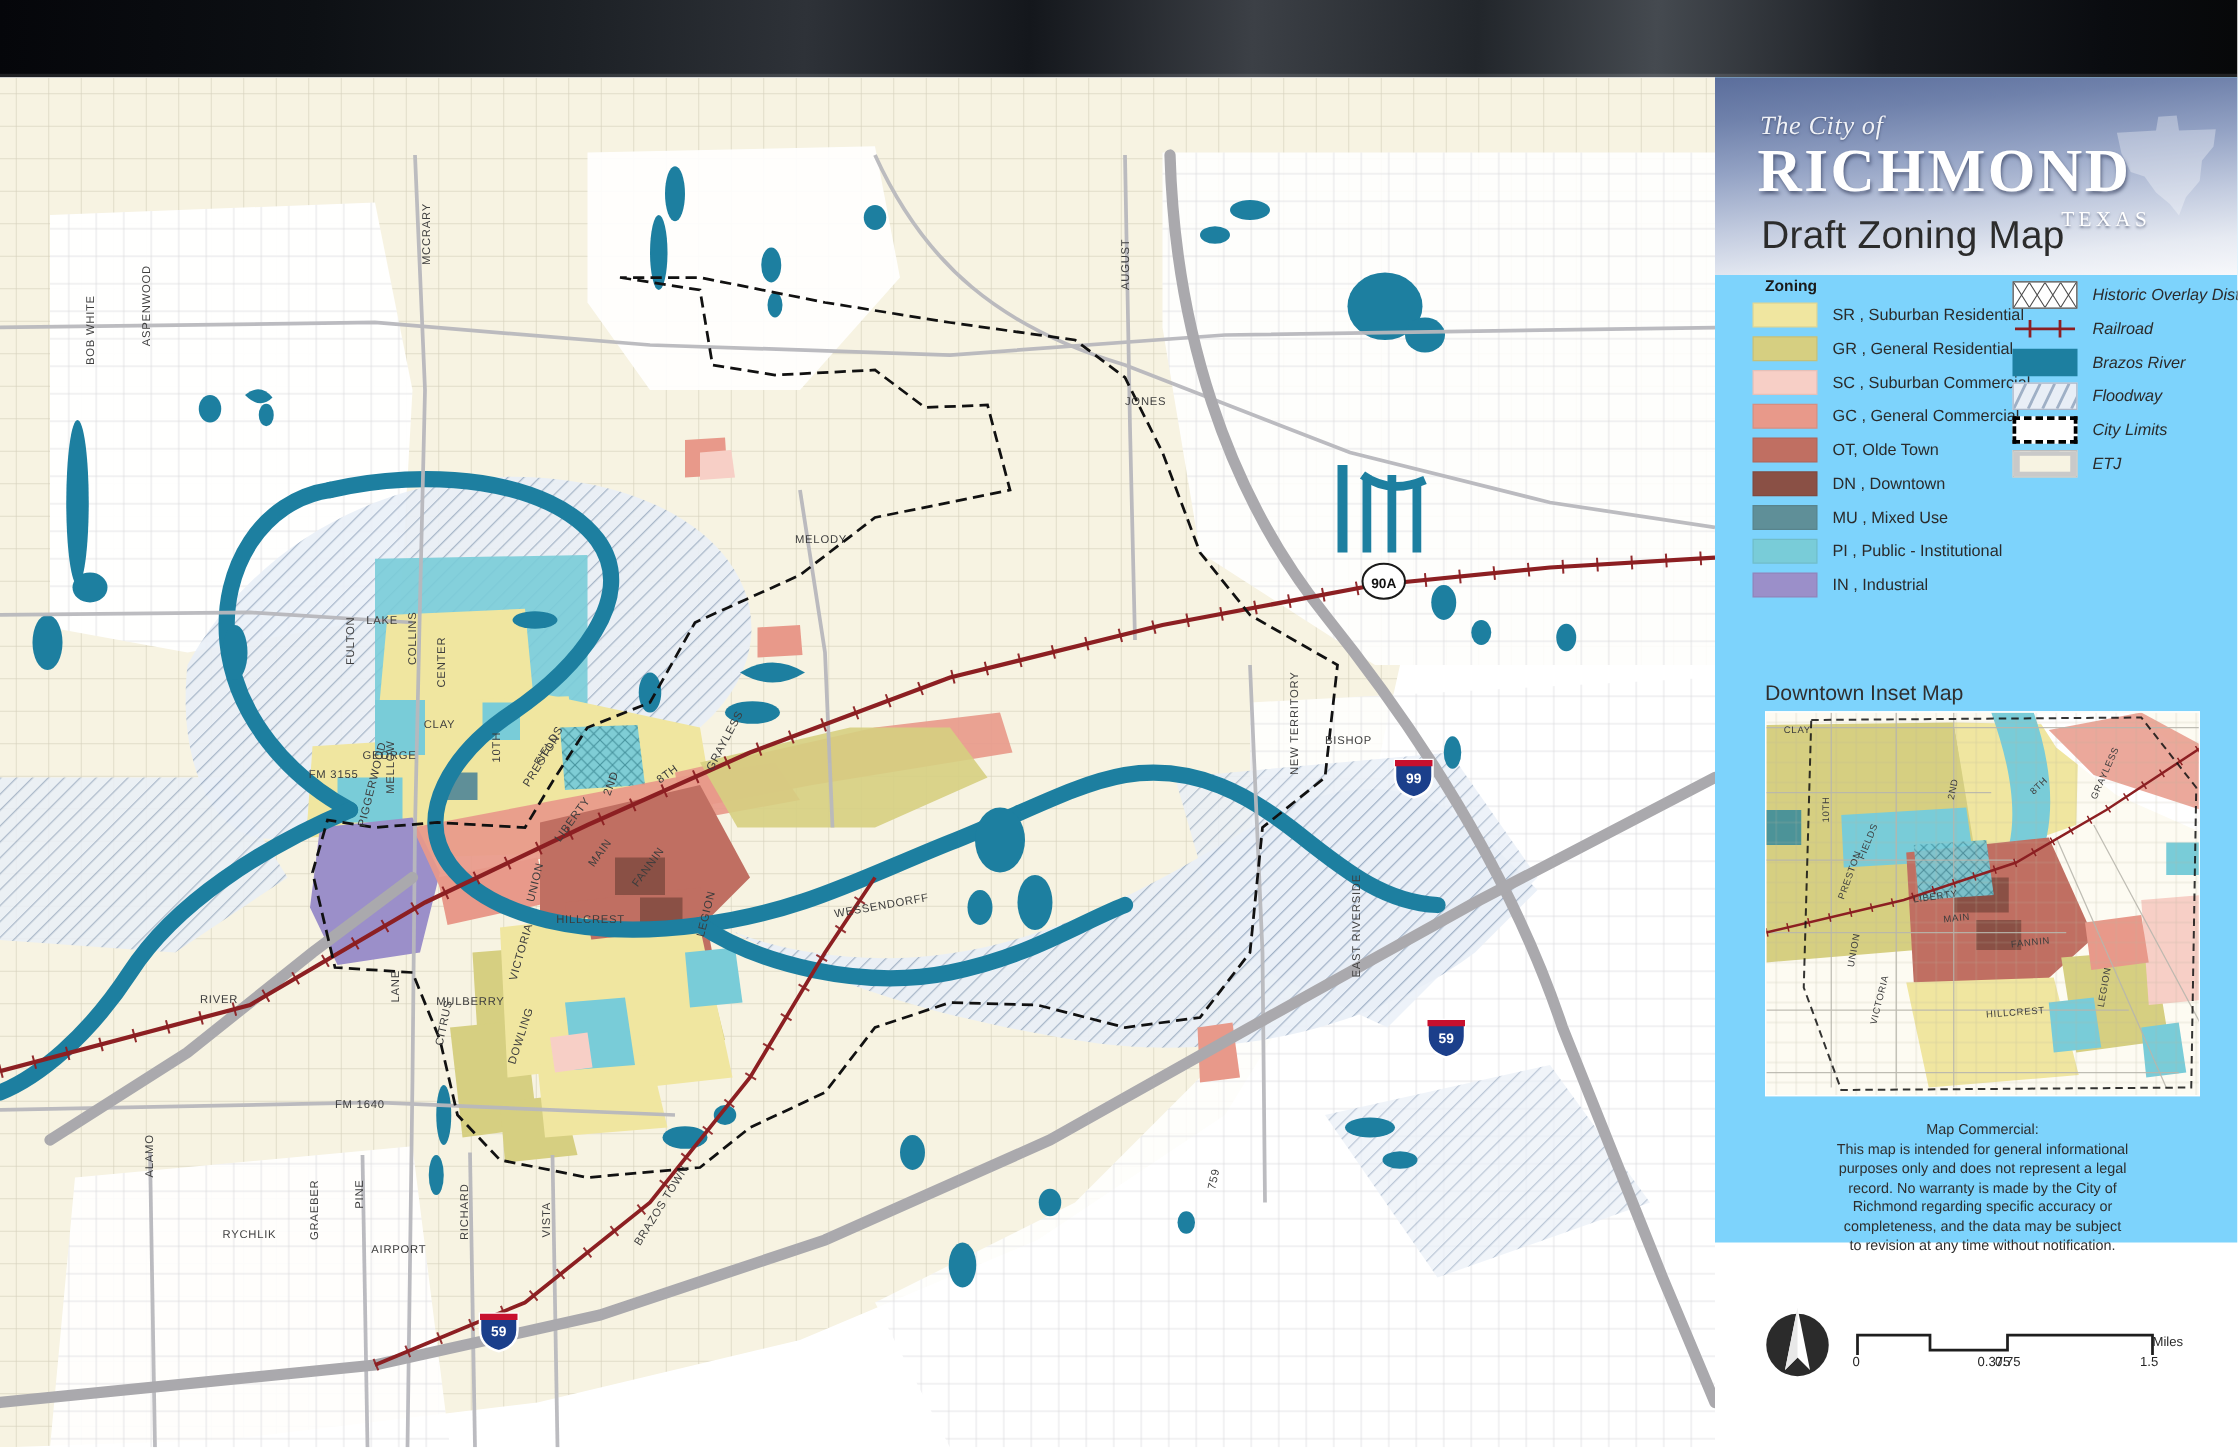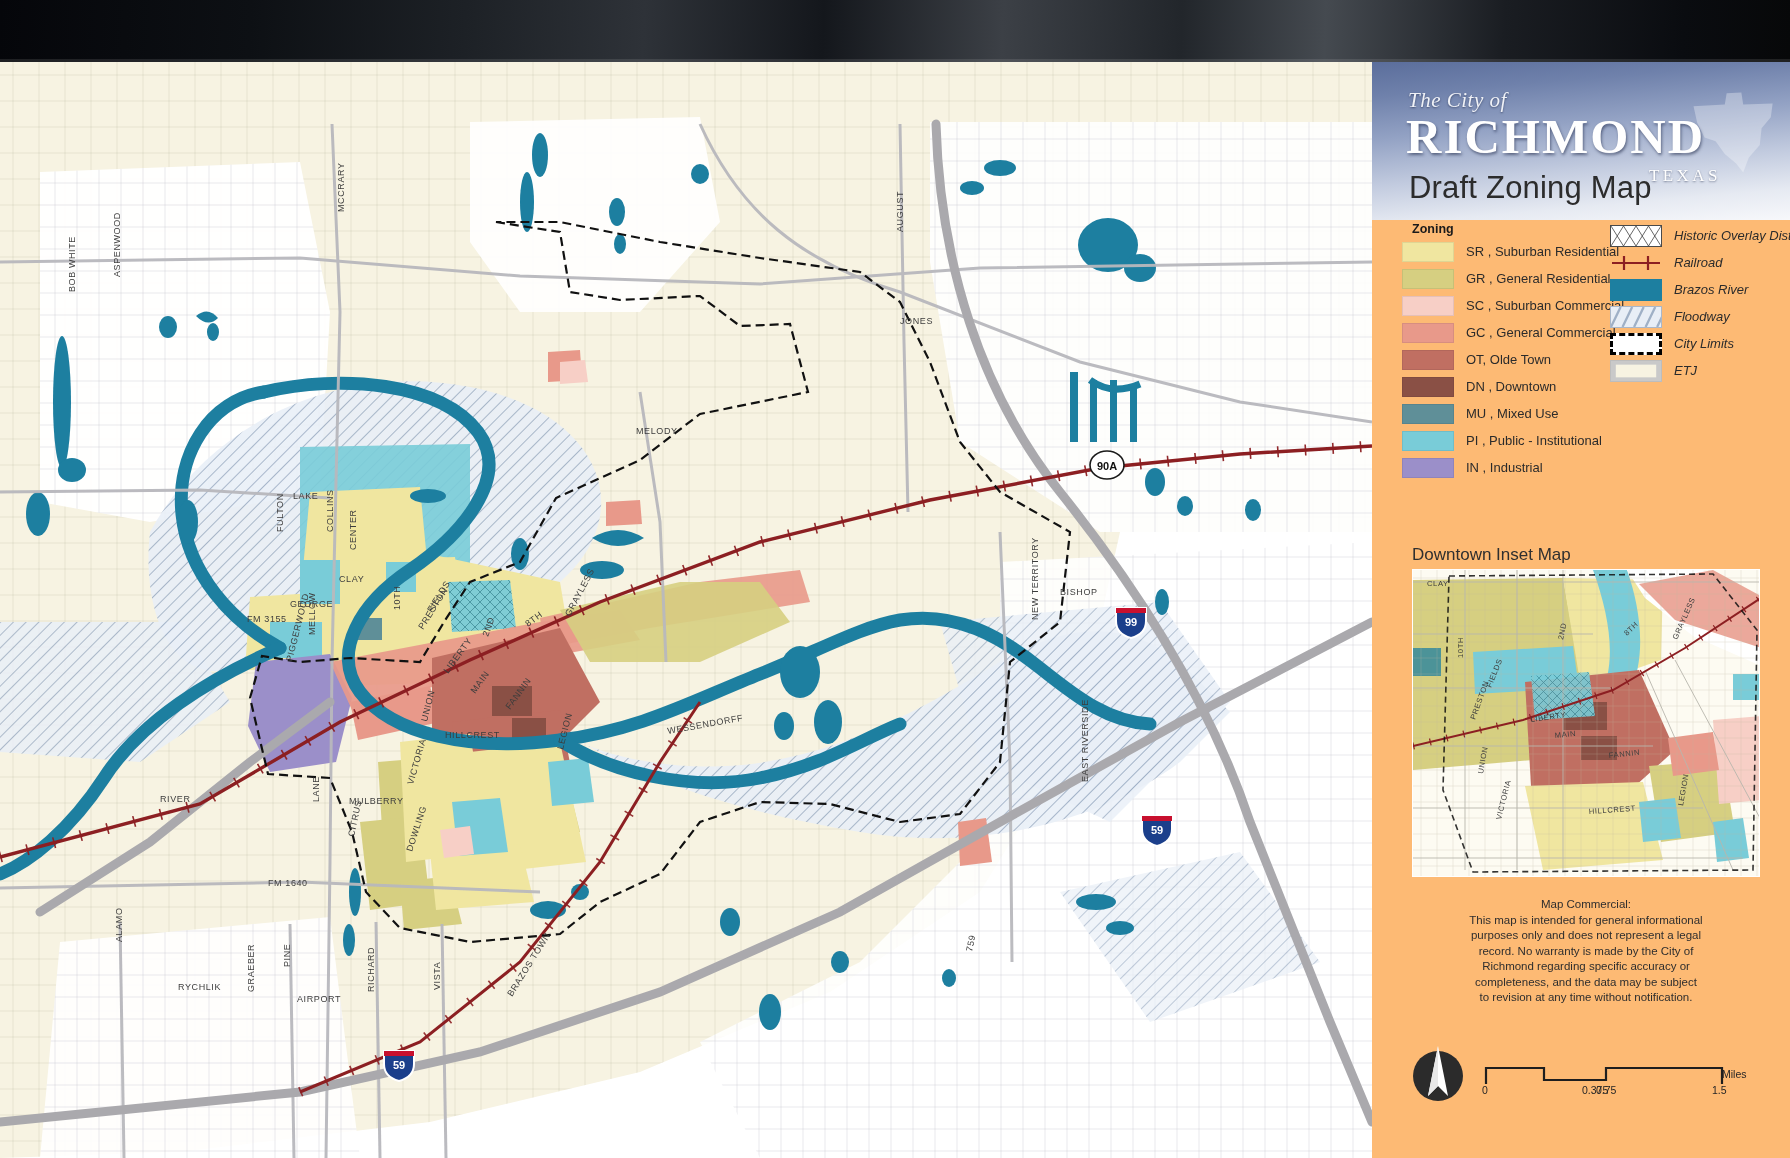--- a/index.html
+++ b/index.html
@@ -33,22 +33,22 @@
     position: absolute; left: 0; top: 62px;
     width: 1372px; height: 1096px;
     background: #ffffff;
     overflow: hidden;
   }
   .map-svg { position:absolute; left:0; top:0; width:1372px; height:1096px; }
 
   
   .right-panel {
     position: absolute; left: 1372px; top: 62px;
-    width: 418px; height: 1096px;
-    background: #fdba74;
+    width: 418px; height: 932px;
+    background: #7dd3fc;
   }
   .brand-band {
     position: absolute; left: 0; top: 0; width: 418px; height: 158px;
     background: linear-gradient(175deg,#5b6e9c 0%,#6f81ab 18%,#93a2c4 40%,#c2cbdf 64%,#e6eaf2 84%,#f7f8fb 100%);
   }
   .brand-the-city {
     position:absolute; left: 36px; top: 26px;
     font-family: "Liberation Serif", serif;
     font-style: italic; font-size: 21px; color: #f0f2f7;
     letter-spacing: 0.5px;

